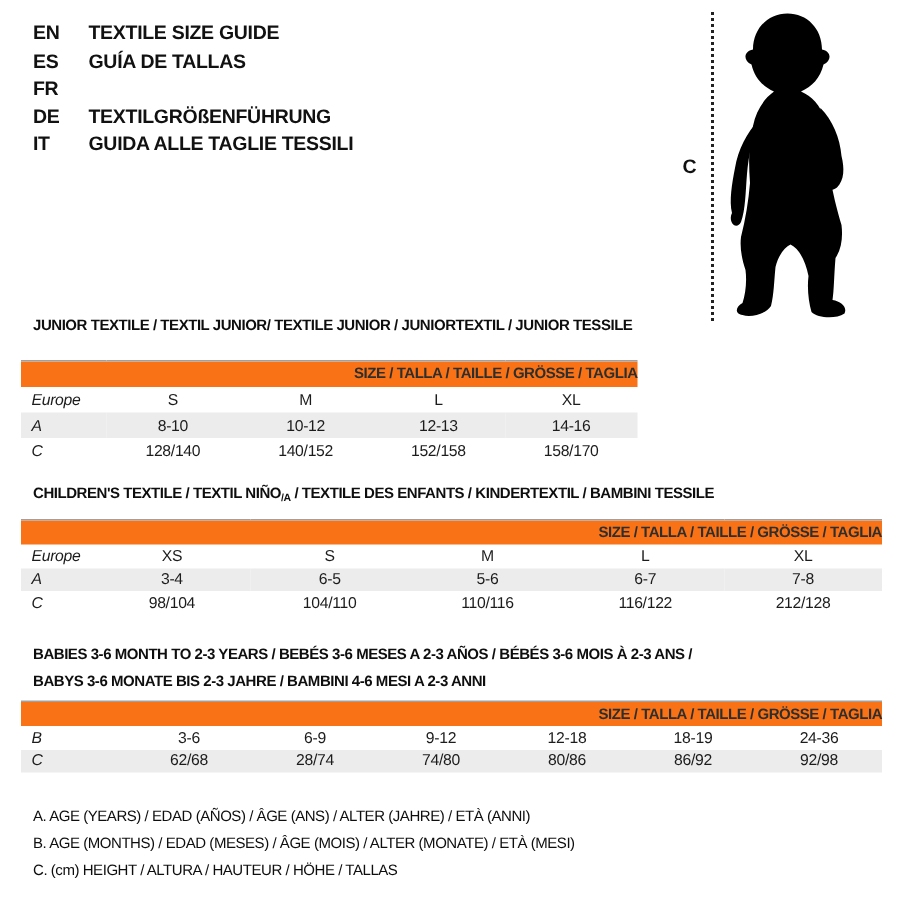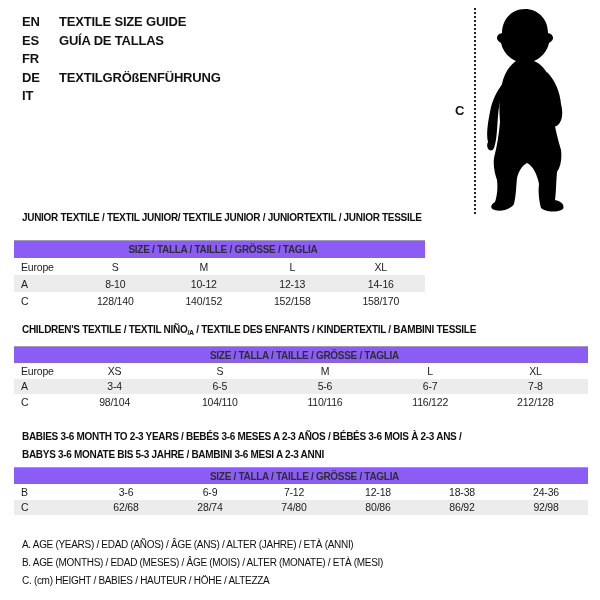--- a/index.html
+++ b/index.html
@@ -19,25 +19,25 @@
   .dotline{left:474px;top:8px;height:206px;width:0;border-left:2px dotted #222;}
   .c-label{left:455px;top:103px;font-size:13px;font-weight:700;color:#111;}
 
   
   .title{font-size:10px;font-weight:700;letter-spacing:-0.3px;color:#0e0e0e;white-space:nowrap;}
   .title .sub{font-size:7px;vertical-align:-2px;}
 
   
   table{border-collapse:collapse;table-layout:fixed;font-size:10.5px;letter-spacing:-0.2px;color:#1c1c1c;}
   th.bar{
-    background:#8b5cf6;border-top:1px solid #a0a0a0;text-align:center;padding:0 0 0 7px;
+    background:#f97316;border-top:1px solid #a0a0a0;text-align:right;padding:0 0 0 7px;
     font-size:10px;font-weight:700;letter-spacing:-0.3px;color:#2e2e2e;height:17px;
   }
   tbody td{text-align:center;font-weight:400;padding:0;}
-  td.lbl{text-align:left;padding-left:7px;}
+  td.lbl{text-align:left;padding-left:7px;font-style:italic;}
   tr.alt{background:#ececec;}
   .t-big tbody td{height:17px;}
   .t-sm th.bar{height:16px;}
   .t-sm tbody td{height:15.5px;}
 
   
   .footnotes{left:22px;top:536px;line-height:18px;font-size:10px;font-weight:400;letter-spacing:-0.3px;color:#0e0e0e;white-space:nowrap;}
 </style>
 </head>
 <body>
@@ -53,20 +53,21 @@
   </div>
   <div class="lang-row">
     <span class="lang-code">FR</span>
   </div>
   <div class="lang-row">
     <span class="lang-code">DE</span>
     <span>TEXTILGRÖßENFÜHRUNG</span>
   </div>
   <div class="lang-row">
     <span class="lang-code">IT</span>
+    <span>GUIDA ALLE TAGLIE TESSILI</span>
   </div>
 </div>
 
 <div class="abs dotline"></div>
 <div class="abs c-label">C</div>
 <svg class="abs" style="left:483px;top:8px;" width="90" height="206" viewBox="0 0 90 206" aria-hidden="true">
   <path fill="#000000" d="M42,1 C55,1 65,11 65,25 C71,26 72,32 66,35 C64,44 58,50 51,53
     C58,56 64,62 67,72 C70,84 71,96 70,108 C72,120 75,132 78,142 C79,150 78,158 74,164
     C73,176 73,186 72,192 C78,193 82,197 80,201 C74,205 62,204 58,200 C56,193 55,184 56,176
     C54,166 50,158 44,155 C40,157 36,162 34,170 C33,180 33,188 31,196 C28,201 18,204 12,202
@@ -155,21 +156,21 @@
       <td>104/110</td>
       <td>110/116</td>
       <td>116/122</td>
       <td>212/128</td>
     </tr>
   </tbody>
 </table>
 
 <div class="abs title" style="left:22px;top:428px;line-height:18px;">
   <div>BABIES 3-6 MONTH TO 2-3 YEARS / BEBÉS 3-6 MESES A 2-3 AÑOS / BÉBÉS 3-6 MOIS À 2-3 ANS /</div>
-  <div>BABYS 3-6 MONATE BIS 5-3 JAHRE / BAMBINI 3-6 MESI A 2-3 ANNI</div>
+  <div>BABYS 3-6 MONATE BIS 2-3 JAHRE / BAMBINI 4-6 MESI A 2-3 ANNI</div>
 </div>
 <table class="abs t-sm" style="left:14px;top:467px;width:574px;">
   <colgroup>
       <col style="width:70px">
       <col style="width:84px">
       <col style="width:84px">
       <col style="width:84px">
       <col style="width:84px">
       <col style="width:84px">
       <col style="width:84px">
@@ -177,34 +178,34 @@
   <thead>
     <tr>
         <th class="bar" colspan="7">SIZE / TALLA / TAILLE / GRÖSSE / TAGLIA</th>
       </tr>
   </thead>
   <tbody>
     <tr>
       <td class="lbl">B</td>
       <td>3-6</td>
       <td>6-9</td>
-      <td>7-12</td>
+      <td>9-12</td>
       <td>12-18</td>
-      <td>18-38</td>
+      <td>18-19</td>
       <td>24-36</td>
     </tr>
     <tr class="alt">
       <td class="lbl">C</td>
       <td>62/68</td>
       <td>28/74</td>
       <td>74/80</td>
       <td>80/86</td>
       <td>86/92</td>
       <td>92/98</td>
     </tr>
   </tbody>
 </table>
 
 <div class="abs footnotes">
   <div>A. AGE (YEARS) / EDAD (AÑOS) / ÂGE (ANS) / ALTER (JAHRE) / ETÀ (ANNI)</div>
   <div>B. AGE (MONTHS) / EDAD (MESES) / ÂGE (MOIS) / ALTER (MONATE) / ETÀ (MESI)</div>
-  <div>C. (cm) HEIGHT / BABIES / HAUTEUR / HÖHE / ALTEZZA</div>
+  <div>C. (cm) HEIGHT / ALTURA / HAUTEUR / HÖHE / TALLAS</div>
 </div>
 
 </body></html>

